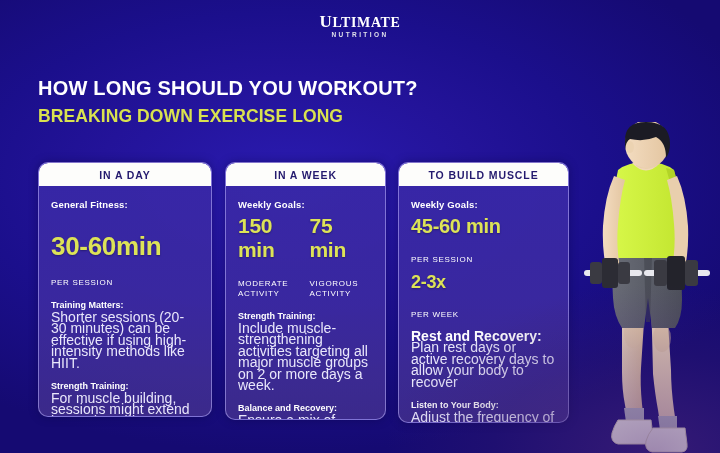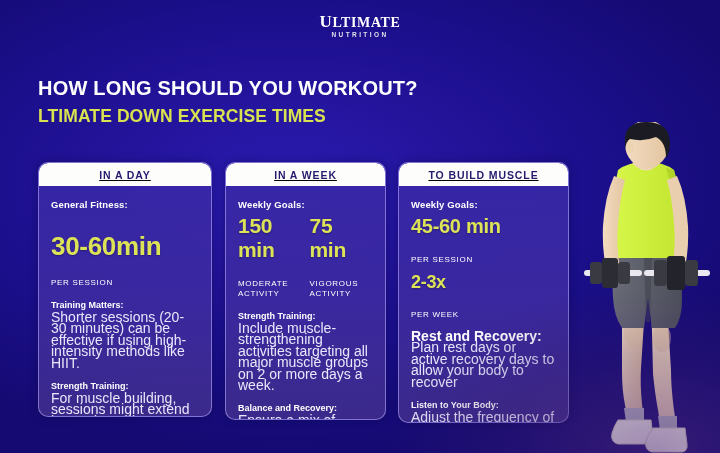--- a/index.html
+++ b/index.html
@@ -52,21 +52,20 @@
     position:absolute;
     border:1px solid rgba(190,180,255,.55);
     border-radius:10px;
     background:linear-gradient(180deg, rgba(56,40,168,.92) 0%, rgba(60,42,160,.92) 55%, rgba(63,45,140,.92) 100%);
     overflow:hidden;
     box-shadow:0 0 10px rgba(10,5,60,.4);
   }
   .card-head{
     background:#fdfdfb; height:23px; display:flex; align-items:center; justify-content:center;
     border-radius:9px 9px 0 0;
-    text-decoration:underline;
   }
   .card-head span{
     color:#241a6e; font-size:10.5px; font-weight:bold; letter-spacing:.9px;
   }
   .card-body{ padding:10px 12px 8px; text-align:left; }
 
   .lbl{
     color:#ffffff; font-size:9.5px; font-weight:bold; letter-spacing:.15px;
     margin-top:3px; line-height:12px;
   }
@@ -101,21 +100,21 @@
 <div id="stage">
 
   <div class="logo">
     <div class="l1">
       <span><span class="cap">U</span>LTIMATE</span>
     </div>
     <div class="l2">NUTRITION</div>
   </div>
 
   <div class="title">HOW LONG SHOULD YOU WORKOUT?</div>
-  <div class="subtitle">LTIMATE DOWN EXERCISE TIMES</div>
+  <div class="subtitle">BREAKING DOWN EXERCISE LONG</div>
 
   <div class="card" style="left:38px; top:162px; width:174px; height:255px;">
     <div class="card-head">
       <span>IN A DAY</span>
     </div>
     <div class="card-body">
       <div class="lbl">General Fitness:</div>
       <div class="big s1">30-60min</div>
       <div class="sub">PER SESSION</div>
 

